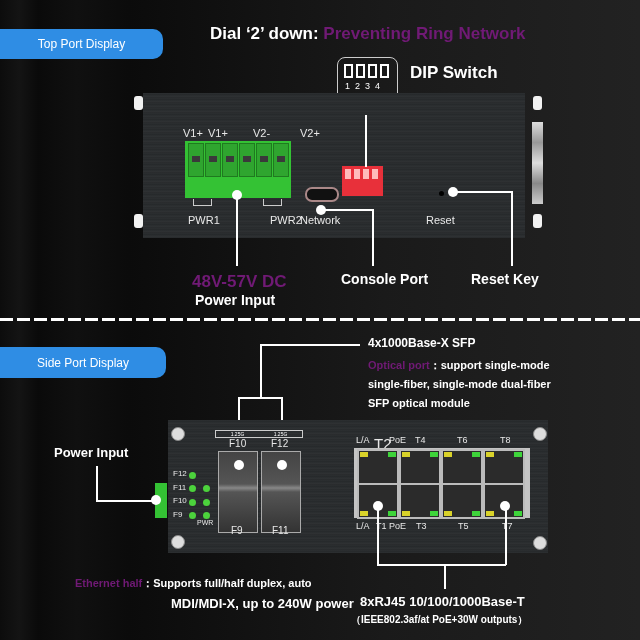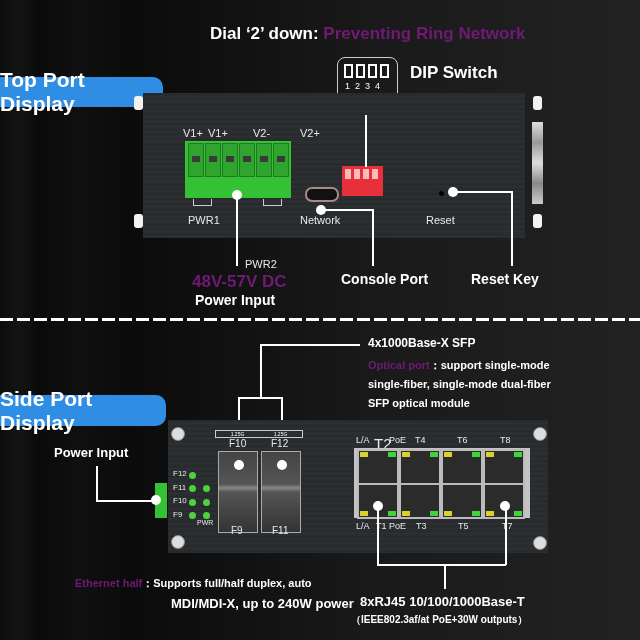--- a/index.html
+++ b/index.html
@@ -1,21 +1,21 @@
 <!DOCTYPE html>
 <html><head>
 <meta charset="utf-8">
 <style>
   html,body{margin:0;padding:0;}
   body{width:640px;height:640px;overflow:hidden;position:relative;
     background:linear-gradient(90deg,#0c0c0c 0%,#141414 3%,#0a0a0a 6%,#101010 12%,#0b0b0b 20%,#1a1a1a 60%,#222 100%);
     font-family:"Liberation Sans",sans-serif;color:#fff;}
   .abs{position:absolute;}
   .pill{position:absolute;left:0;height:30px;width:163px;background:#2f8de4;border-radius:0 10px 10px 0;
-    font-size:21px;font-weight:bold;display:flex;align-items:center;justify-content:center;color:#fff;margin-top:48px;}
+    font-size:12px;font-weight:normal;display:flex;align-items:center;justify-content:center;color:#fff;}
   .title{font-weight:bold;font-size:17px;}
   .green{color:#701a75;}
   .line{position:absolute;background:#fff;}
   .dot{position:absolute;width:10px;height:10px;border-radius:50%;background:#fff;}
   .device{position:absolute;background:repeating-linear-gradient(180deg,#2c2f31 0px,#25282a 2px,#303335 3px,#27292b 5px);}
   .lbl{position:absolute;font-size:11px;color:#e8e8e8;}
   .big{font-size:15px;font-weight:bold;}
   .dash{position:absolute;left:0;top:318px;width:640px;height:3px;
     background:repeating-linear-gradient(90deg,#fff 0 13px,transparent 13px 17px);}
   .term{position:absolute;top:143px;width:14px;height:32px;background:#2fa52f;border:1px solid #1f7a1f;}
@@ -82,21 +82,21 @@
 <div class="term" style="left:256px;">
     <i></i>
   </div>
 <div class="term" style="left:273px;">
     <i></i>
   </div>
 
 <div class="abs" style="left:193px;top:199px;width:17px;height:6px;border:1px solid #ccc;border-top:none;"></div>
 <div class="abs" style="left:263px;top:199px;width:17px;height:6px;border:1px solid #ccc;border-top:none;"></div>
 <div class="lbl" style="left:188px;top:214px;">PWR1</div>
-<div class="lbl" style="left:245px;top:214px;margin-top:44px;">PWR2</div>
+<div class="lbl" style="left:270px;top:214px;">PWR2</div>
 
 <div class="abs" style="left:305px;top:187px;width:30px;height:11px;border:2px solid #a88;border-radius:7px;background:#111;"></div>
 <div class="lbl" style="left:300px;top:214px;">Network</div>
 
 <div class="abs" style="left:342px;top:166px;width:41px;height:30px;background:#e8303a;">
   <div class="abs" style="left:3px;top:3px;width:35px;height:10px;background:repeating-linear-gradient(90deg,#fbb 0 6px,#e8303a 6px 9px);"></div>
 </div>
 
 <div class="abs" style="left:439px;top:191px;width:5px;height:5px;border-radius:50%;background:#000;"></div>
 <div class="lbl" style="left:426px;top:214px;">Reset</div>

